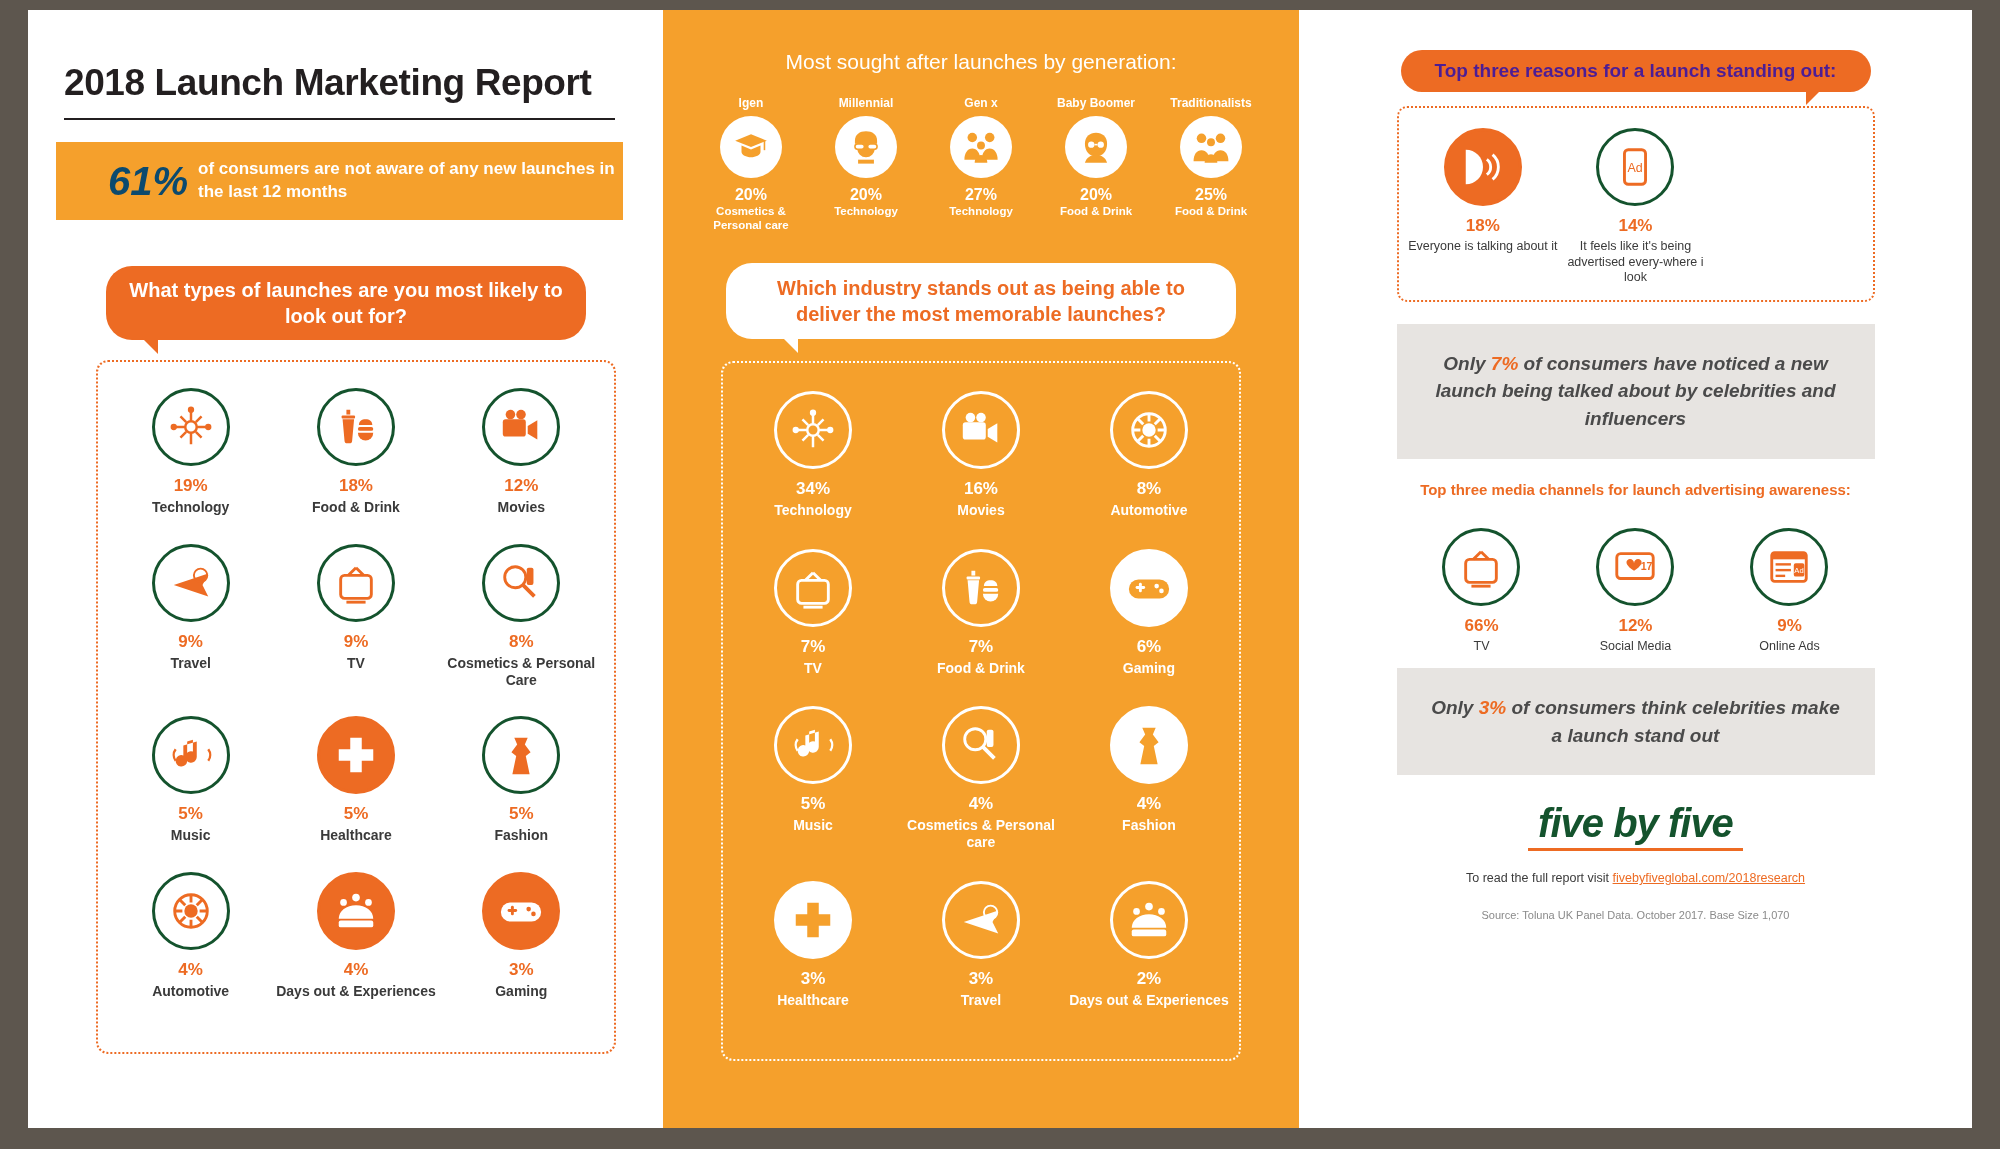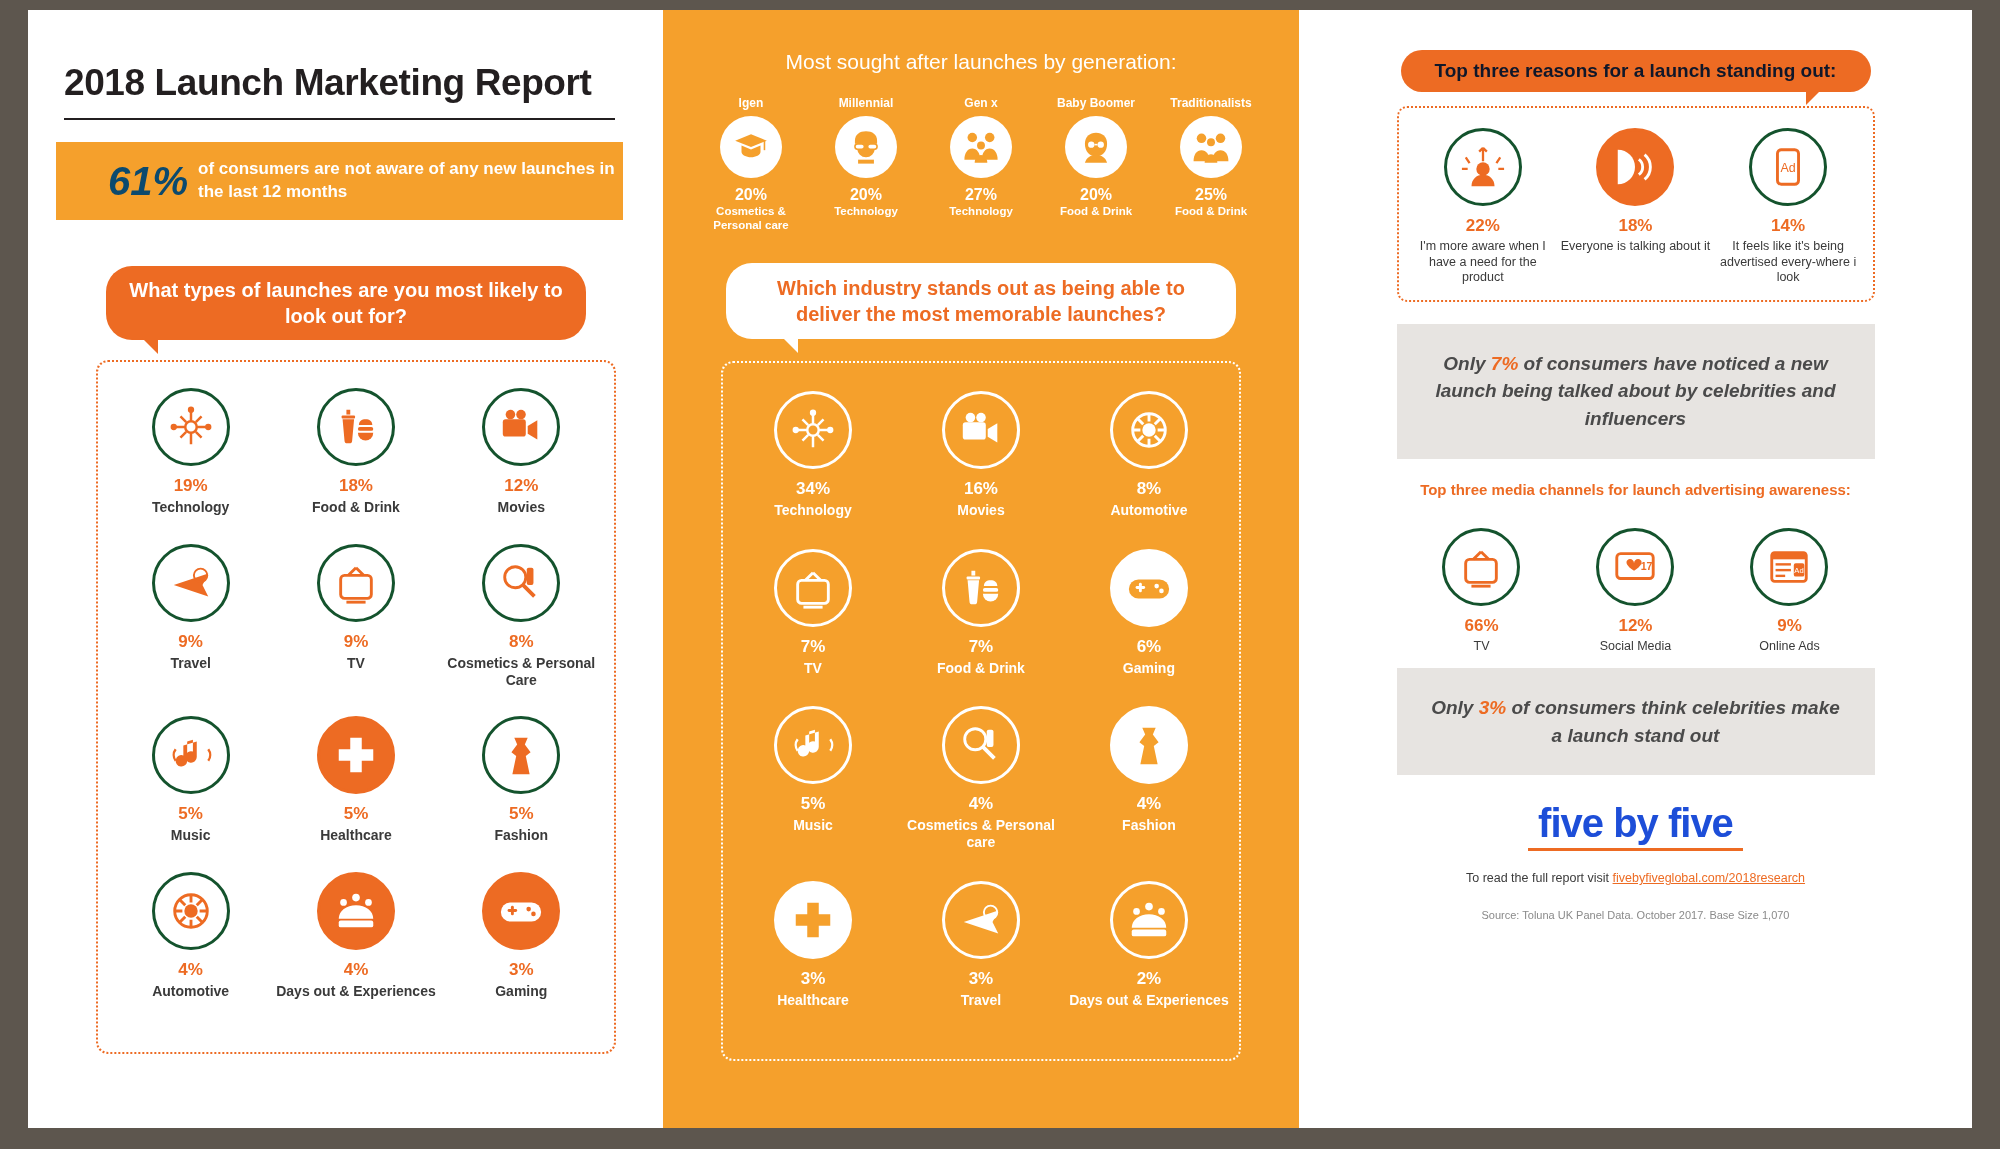--- a/index.html
+++ b/index.html
@@ -88,21 +88,21 @@
   }
   .mid-box .circ{border-color:#ffffff;}
   .mid-box .circ.filled{background:#ffffff;border-color:#ffffff;}
   .mid-box .cell .p{color:#ffffff;}
   .mid-box .cell .l{color:#ffffff;}
   .mid-box .cell{margin-bottom:30px;}
   
   .right{width:673px;padding:26px 30px 0 30px;position:relative;}
   .r-head{
     margin:14px auto 0 auto;width:470px;background:#ed6b23;border-radius:26px;
-    padding:10px 16px;box-sizing:border-box;text-align:center;color:#0f172a;
+    padding:10px 16px;box-sizing:border-box;text-align:center;color:#4c1d95;
     font-weight:bold;font-size:19px;position:relative;
   }
   .r-head:after{
     content:"";position:absolute;right:50px;bottom:-13px;
     border-left:0 solid transparent;border-right:15px solid transparent;
     border-top:15px solid #ed6b23;
   }
   .r-box{
     margin:14px auto 0 auto;width:478px;border:2px dotted #ed6b23;border-radius:10px;
     padding:20px 8px 14px 8px;box-sizing:border-box;
@@ -116,21 +116,21 @@
   }
   .gray-band p{
     margin:0;font-size:19px;font-style:italic;font-weight:bold;color:#4a4a4a;line-height:1.45;
   }
   .sub-head{
     width:478px;margin:0 auto;text-align:center;color:#ed6b23;font-weight:bold;
     font-size:15px;padding:22px 0 0 0;
   }
   .logo-wrap{width:478px;margin:0 auto;text-align:center;padding:26px 0 0 0;}
   .logo{
-    font-size:40px;font-weight:bold;color:#1d4ed8;letter-spacing:-1px;
+    font-size:40px;font-weight:bold;font-style:italic;color:#14532d;letter-spacing:-1px;
   }
   .logo-rule{height:3px;background:#ed6b23;width:215px;margin:2px auto 0 auto;}
   .read{font-size:12.5px;color:#3a3a3a;margin-top:20px;}
   .read a{color:#ed6b23;text-decoration:underline;}
   .source{
     width:478px;margin:24px auto 0 auto;text-align:center;font-size:11px;color:#8a8a8a;
   }
 </style>
 </head>
 <body>
@@ -540,31 +540,20 @@
     </div>
   </div>
 
   <div class="col right">
 
     <div class="r-head">Top three reasons for a launch standing out:</div>
 
     <div class="r-box">
       <div class="r3">
         <div class="cell">
-          <div class="circ">
-            <svg viewBox="0 0 48 48" fill="#ed6b23">
-                <circle cx="24" cy="26" r="7"></circle>
-                <path d="M12 44c0-7 5-12 12-12s12 5 12 12z"></path>
-                <path d="M24 18V4M24 4l-4 4M24 4l4 4M10 20l-4-6M38 20l4-6M8 26H2M46 26h-6" fill="none" stroke="#ed6b23" stroke-width="2.4"></path>
-              </svg>
-          </div>
-          <div class="p">22%</div>
-          <div class="l">I'm more aware when I have a need for the product</div>
-        </div>
-        <div class="cell">
           <div class="circ filled">
             <svg viewBox="0 0 48 48" fill="#ffffff">
                 <path d="M6 6c10 0 18 8 18 18S16 42 6 42z"></path>
                 <path d="M28 16a10 10 0 0 1 0 16M34 11a17 17 0 0 1 0 26" fill="none" stroke="#ffffff" stroke-width="3"></path>
               </svg>
           </div>
           <div class="p">18%</div>
           <div class="l">Everyone is talking about it</div>
         </div>
         <div class="cell">

